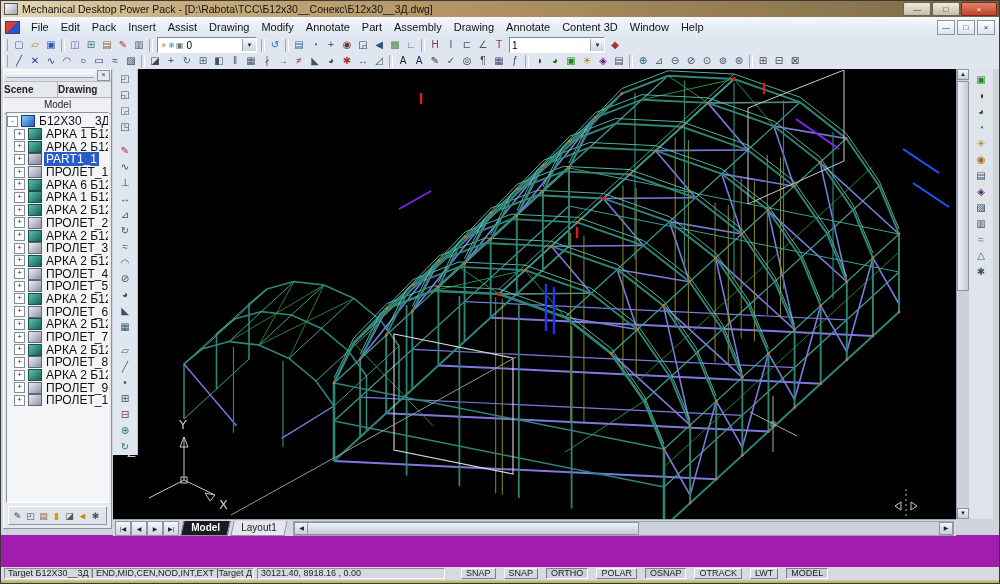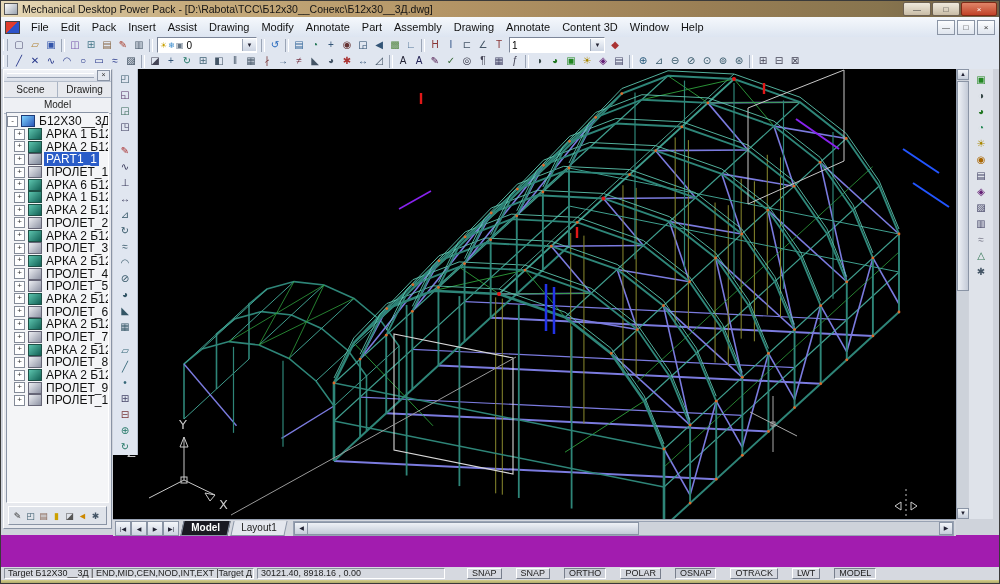--- a/index.html
+++ b/index.html
@@ -44,21 +44,21 @@
   #main{position:absolute;left:0;top:68px;width:1000px;height:466px;background:#cfd3db;}
   
   #browser{position:absolute;left:2px;top:0;width:109px;height:460px;background:#e7e9ee;
     border:1px solid;border-color:#fff #8a94a5 #8a94a5 #fff;box-sizing:border-box;font-size:10px;}
   .bheader{height:11px;background:linear-gradient(#f2f4f8,#d9dee8);border-bottom:1px solid #b6bfcd;
     display:flex;align-items:center;}
   .bgrip{flex:1;height:3px;margin:0 3px;border-top:1px solid #fff;border-bottom:1px solid #98a2b3;}
   .bclose{width:11px;height:9px;border:1px solid #8a94a5;background:#e4e8ef;font-size:7px;line-height:7px;
     text-align:center;margin-right:1px;color:#333;}
   .btabs{display:flex;height:15px;border-bottom:1px solid #aab4c4;}
-  .btab{flex:1;text-align:center;font-size:10px;padding-top:2px;border-right:1px solid #aab4c4;color:#222;}
+  .btab{flex:1;text-align:left;font-size:10px;padding-top:2px;border-right:1px solid #aab4c4;color:#222;font-weight:bold;}
   .btab:last-child{border-right:none;}
   .bsubtab{height:14px;text-align:center;font-size:10px;padding-top:1px;color:#222;
     border-bottom:1px solid #aab4c4;background:#eef0f4;}
   #tree{position:absolute;top:42px;bottom:25px;left:2px;right:2px;background:#f4f5f7;
     border:1px solid;border-color:#8a94a5 #fff #fff #8a94a5;overflow:hidden;padding-top:2px;}
   .trow{display:flex;align-items:center;height:12.7px;white-space:nowrap;}
   .trow .indent{width:7px;flex:none;}
   .expander{width:9px;height:9px;flex:none;border:1px solid #848b98;background:#fff;font-size:8px;line-height:7px;
     text-align:center;color:#333;margin-right:1px;}
   .ticon{width:12px;height:10px;flex:none;margin:0 2px;border:1px solid #1e5046;
@@ -110,21 +110,21 @@
   
   #status{position:absolute;left:0;top:566px;width:1000px;height:13px;background:#d6d9e0;
     display:flex;align-items:center;font-size:9px;color:#222;}
   .sfield{height:11px;border:1px solid;border-color:#888f9c #fff #fff #888f9c;box-sizing:border-box;
     padding:0 3px;margin-left:3px;white-space:nowrap;overflow:hidden;line-height:9px;}
   #sf-target{width:250px;flex:none;}
   #sf-coords{width:188px;flex:none;}
   .sgap{width:8px;flex:none;}
   .sbtnrow{display:flex;}
   .statbtn{height:11px;border:1px solid;border-color:#fff #777e8c #777e8c #fff;background:#d6d9e0;
-    padding:0 4px;margin-left:14px;line-height:9px;box-sizing:border-box;}
+    padding:0 4px;margin-left:8px;line-height:9px;box-sizing:border-box;}
   .statbtn.pressed{border-color:#777e8c #fff #fff #777e8c;background:#ccd0d9;}
   
   #taskstrip{position:absolute;left:0;top:579px;width:1000px;height:5px;
     background:linear-gradient(#d6cf8d,#989252);}
 </style>
 </head>
 <body>
 
 <div id="app">
 

